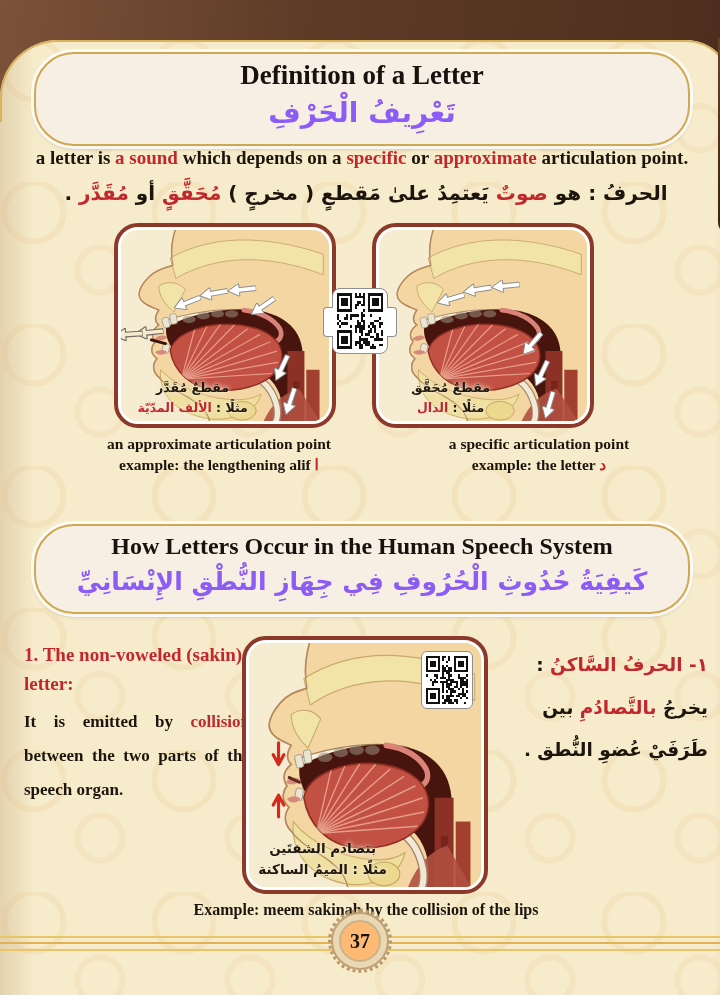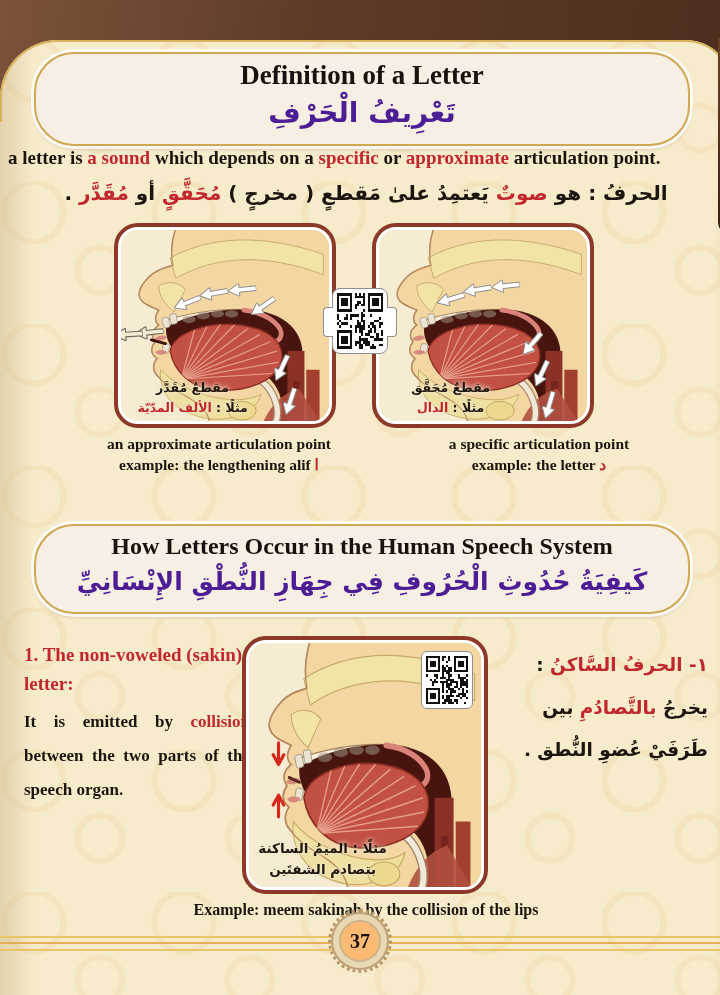--- a/index.html
+++ b/index.html
@@ -36,31 +36,31 @@
 
   
   .banner{
     position:absolute;z-index:5;text-align:center;
     background:#f7efe4;
     border:2px solid #cfa852;border-radius:40px;
     box-shadow:0 0 0 3px rgba(255,255,255,.85), 0 2px 4px rgba(60,30,10,.35);
     padding:5px 12px 9px;
   }
   .banner .b-en{font-weight:bold;color:#17120d;}
-  .banner .b-ar{font-family:"DejaVu Sans",sans-serif;font-weight:bold;color:#4c1d95;direction:rtl;}
+  .banner .b-ar{font-family:"DejaVu Sans",sans-serif;font-weight:bold;color:#8b5cf6;direction:rtl;}
   #banner1{left:34px;top:52px;width:628px;}
   #banner1 .b-en{font-size:27px;line-height:32px;}
   #banner1 .b-ar{font-size:28px;line-height:44px;}
   #banner2{left:34px;top:524px;width:628px;}
   #banner2 .b-en{font-size:24px;line-height:30px;}
   #banner2 .b-ar{font-size:25px;line-height:42px;}
 
   
   .red{color:#c1272d;}
-  #intro-en{position:absolute;left:8px;right:16px;top:147px;
+  #intro-en{position:absolute;left:8px;right:16px;top:147px;text-align:center;
     font-size:19px;font-weight:bold;color:#1c150e;z-index:5;}
   #intro-ar{position:absolute;left:20px;right:20px;top:174px;text-align:center;direction:rtl;
     font-family:"DejaVu Sans",sans-serif;font-size:20px;font-weight:bold;color:#1c150e;z-index:5;line-height:38px;}
 
   
   .dframe{
     position:absolute;z-index:5;background:#ffffff;
     border:4px solid #8d392a;border-radius:24px;padding:3px;
     box-sizing:border-box;
   }
@@ -770,22 +770,22 @@
               <rect x="9" y="20" width="1" height="1"></rect>
               <rect x="11" y="20" width="1" height="1"></rect>
               <rect x="12" y="20" width="1" height="1"></rect>
               <rect x="13" y="20" width="1" height="1"></rect>
               <rect x="15" y="20" width="1" height="1"></rect>
               <rect x="19" y="20" width="1" height="1"></rect>
             </svg>
           </div>
       </div>
       <div class="dg-label">
+        <div>بتصادم الشفتَين</div>
         <div>مثلًا : الميمُ الساكنة</div>
-        <div>بتصادم الشفتَين</div>
       </div>
     </div>
   </div>
 
   <div id="sec-ar"><span class="red">١- الحرفُ السَّاكنُ</span><span> : يخرجُ </span><span class="red">بالتَّصادُمِ</span><span> بين طَرَفَيْ عُضوِ النُّطق .</span></div>
 
   <div class="caption" id="cap-bottom">Example: meem sakinah by the collision of the lips</div>
 
   <div class="gold-lines left"></div>
   <div class="gold-lines right"></div>

